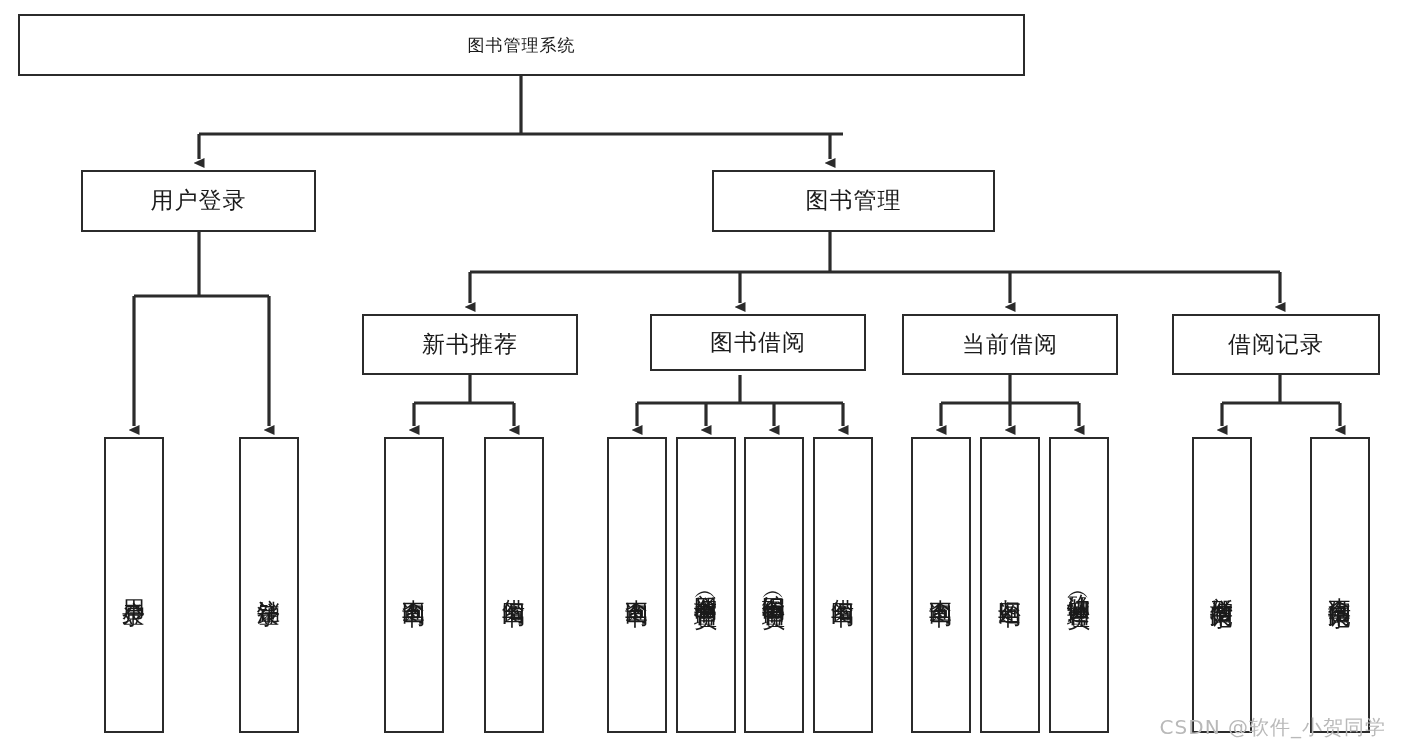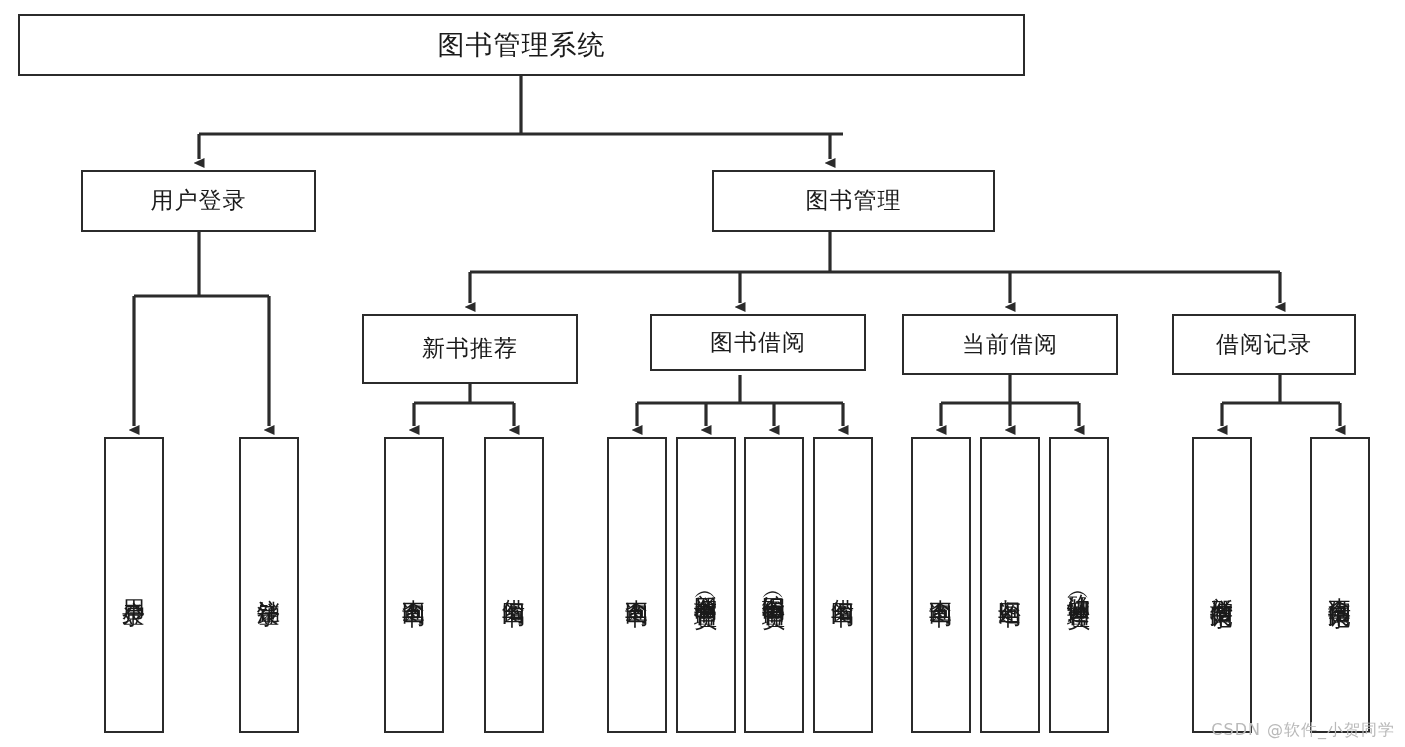--- a/index.html
+++ b/index.html
@@ -35,42 +35,42 @@
     justify-content: center;
     text-align: center;
     z-index: 2;
   }
   .node.h {
     font-size: 23px;
     line-height: 1.1;
     letter-spacing: 1px;
   }
   .node.root {
-    font-size: 27px;
+    font-size: 17px;
   }
   .node.v {
     font-size: 23px;
     writing-mode: vertical-rl;
     text-orientation: upright;
     line-height: 1.22;
     letter-spacing: 2px;
     padding: 4px 0;
     align-items: center;
     justify-content: center;
   }
   .node.v .txt {
     writing-mode: vertical-rl;
     text-orientation: upright;
     display: block;
   }
   .watermark {
     position: absolute;
-    right: 10px;
+    right: 19px;
     bottom: 6px;
-    font-size: 16px;
+    font-size: 20px;
     color: #b9b9b9;
     letter-spacing: 1px;
     z-index: 3;
     white-space: nowrap;
   }
 </style>
 </head>
 <body>
 
 <div id="canvas">
@@ -129,30 +129,30 @@
     <span class="txt">图书管理系统</span>
   </div>
 
   <div class="node h" style="left:81px; top:170px; width:235px; height:62px;">
     <span class="txt">用户登录</span>
   </div>
   <div class="node h" style="left:712px; top:170px; width:283px; height:62px;">
     <span class="txt">图书管理</span>
   </div>
 
-  <div class="node h" style="left:362px; top:314px; width:216px; height:70px;">
+  <div class="node h" style="left:362px; top:314px; width:216px; height:61px;">
     <span class="txt">新书推荐</span>
   </div>
   <div class="node h" style="left:632px; top:314px; width:216px; height:57px;margin-left:18px;">
     <span class="txt">图书借阅</span>
   </div>
   <div class="node h" style="left:902px; top:314px; width:216px; height:61px;justify-content:center;">
     <span class="txt">当前借阅</span>
   </div>
-  <div class="node h" style="left:1172px; top:314px; width:184px; height:61px;">
+  <div class="node h" style="left:1172px; top:314px; width:208px; height:61px;">
     <span class="txt">借阅记录</span>
   </div>
 
   <div class="node v" style="left:104px; top:437px; width:60px; height:296px;">
     <span class="txt">用户登录</span>
   </div>
   <div class="node v" style="left:239px; top:437px; width:60px; height:296px;">
     <span class="txt">注销登录</span>
   </div>
 

